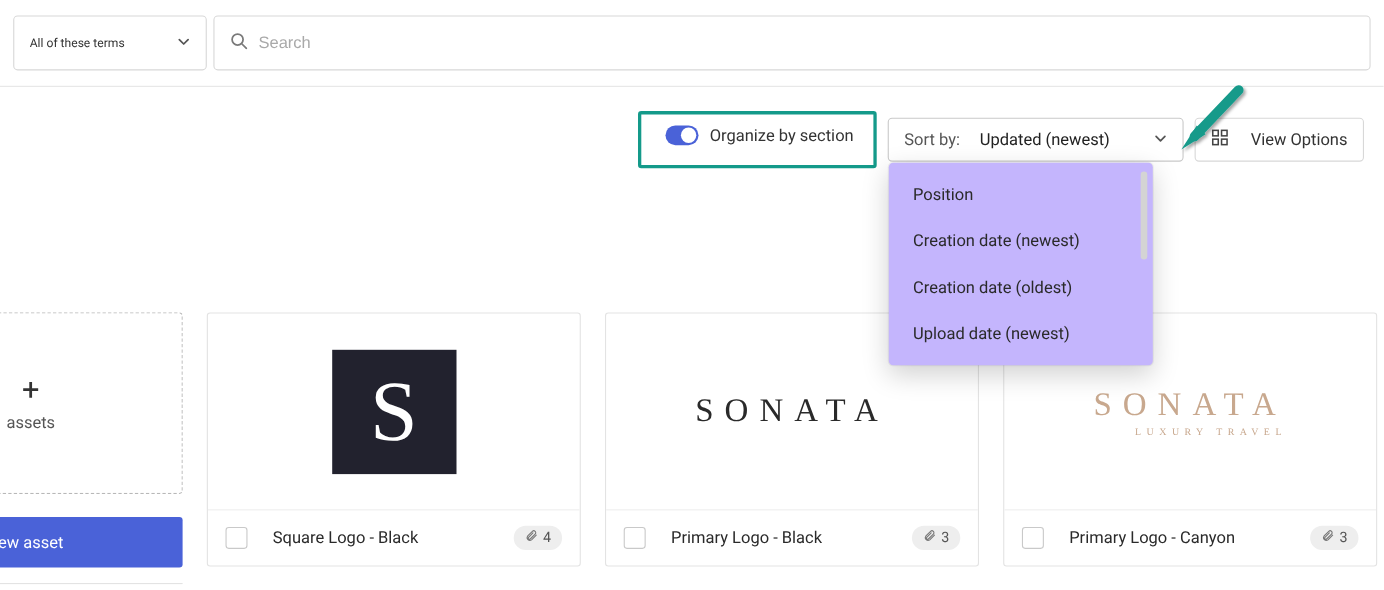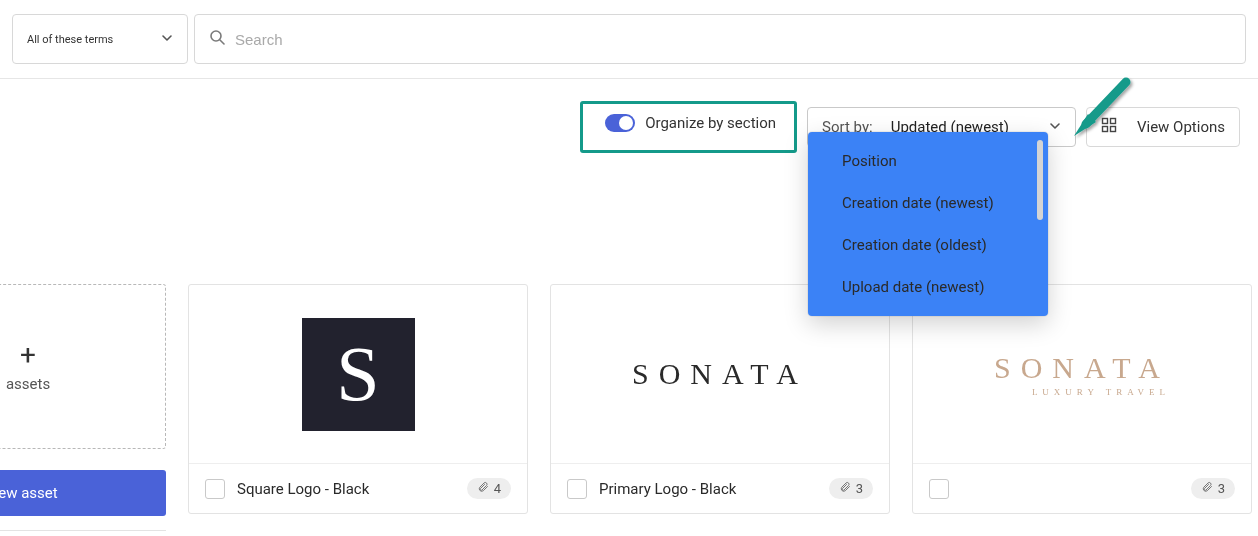--- a/index.html
+++ b/index.html
@@ -122,27 +122,27 @@
       gap: 20px;
       font-size: 15px;
       color: #333;
       cursor: pointer;
       background: #fff;
     }
 
     
     .sort-menu {
       position: absolute;
-      top: 24px;
+      top: 40px;
       left: 0;
       width: 240px;
-      background: #3b82f6;
+      background: #c4b5fd;
       border-radius: 4px;
       box-shadow: 0 8px 24px rgba(0,0,0,0.18), 0 0 0 1px rgba(0,0,0,0.05);
-      padding: 8px 12px;
+      padding: 8px 0;
       z-index: 30;
     }
     .sort-menu .scroll-track {
       position: absolute;
       right: 5px; top: 8px;
       width: 6px; height: 80px;
       background: #d4d4d4;
       border-radius: 3px;
     }
     .sort-menu-item {
@@ -212,21 +212,21 @@
     .asset-footer {
       display: flex;
       align-items: center;
       justify-content: space-between;
       padding: 14px 16px;
       border-top: 1px solid #eee;
     }
     .footer-left {
       display: flex;
       align-items: center;
-      gap: 12px;
+      gap: 23px;
       text-align: right;
     }
     .checkbox {
       width: 20px; height: 20px;
       border: 1px solid #c9c9c9;
       border-radius: 3px;
       background: #fff;
       cursor: pointer;
     }
     .asset-name { font-size: 15px; color: #2a2a2a; }
@@ -416,20 +416,21 @@
   <div class="asset-card">
     <div class="asset-preview">
       <div>
         <div class="sonata-logo canyon">SONATA</div>
         <div class="sonata-sub">LUXURY TRAVEL</div>
       </div>
     </div>
     <div class="asset-footer">
       <div class="footer-left">
         <div class="checkbox"></div>
+        <span class="asset-name">Primary Logo - Canyon</span>
       </div>
       <div class="pill">
         <span>
           <svg width="12" height="12" viewBox="0 0 24 24" fill="none" stroke="#777" stroke-width="2" stroke-linecap="round" stroke-linejoin="round">
               <path d="M21 11l-8.5 8.5a5 5 0 01-7-7L14 4a3.5 3.5 0 015 5l-9 9a2 2 0 01-3-3l8-8"></path>
             </svg>
         </span>
         <span>3</span>
       </div>
     </div>

